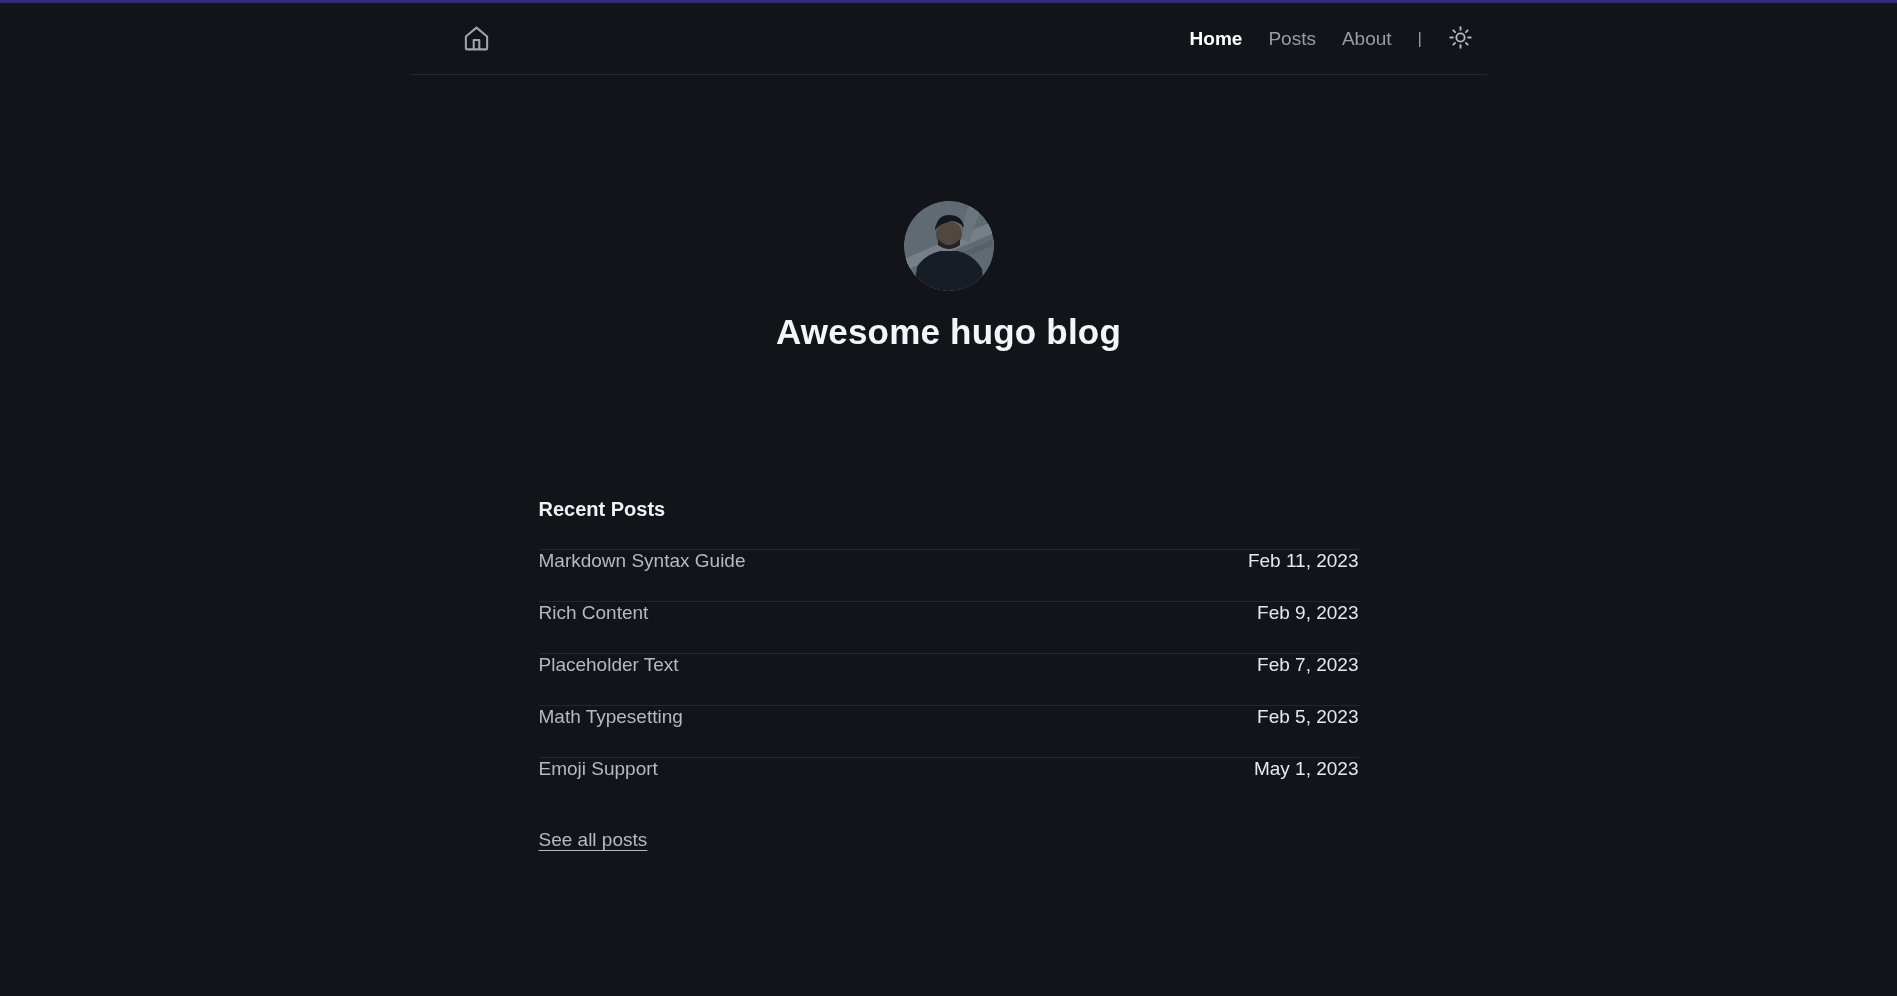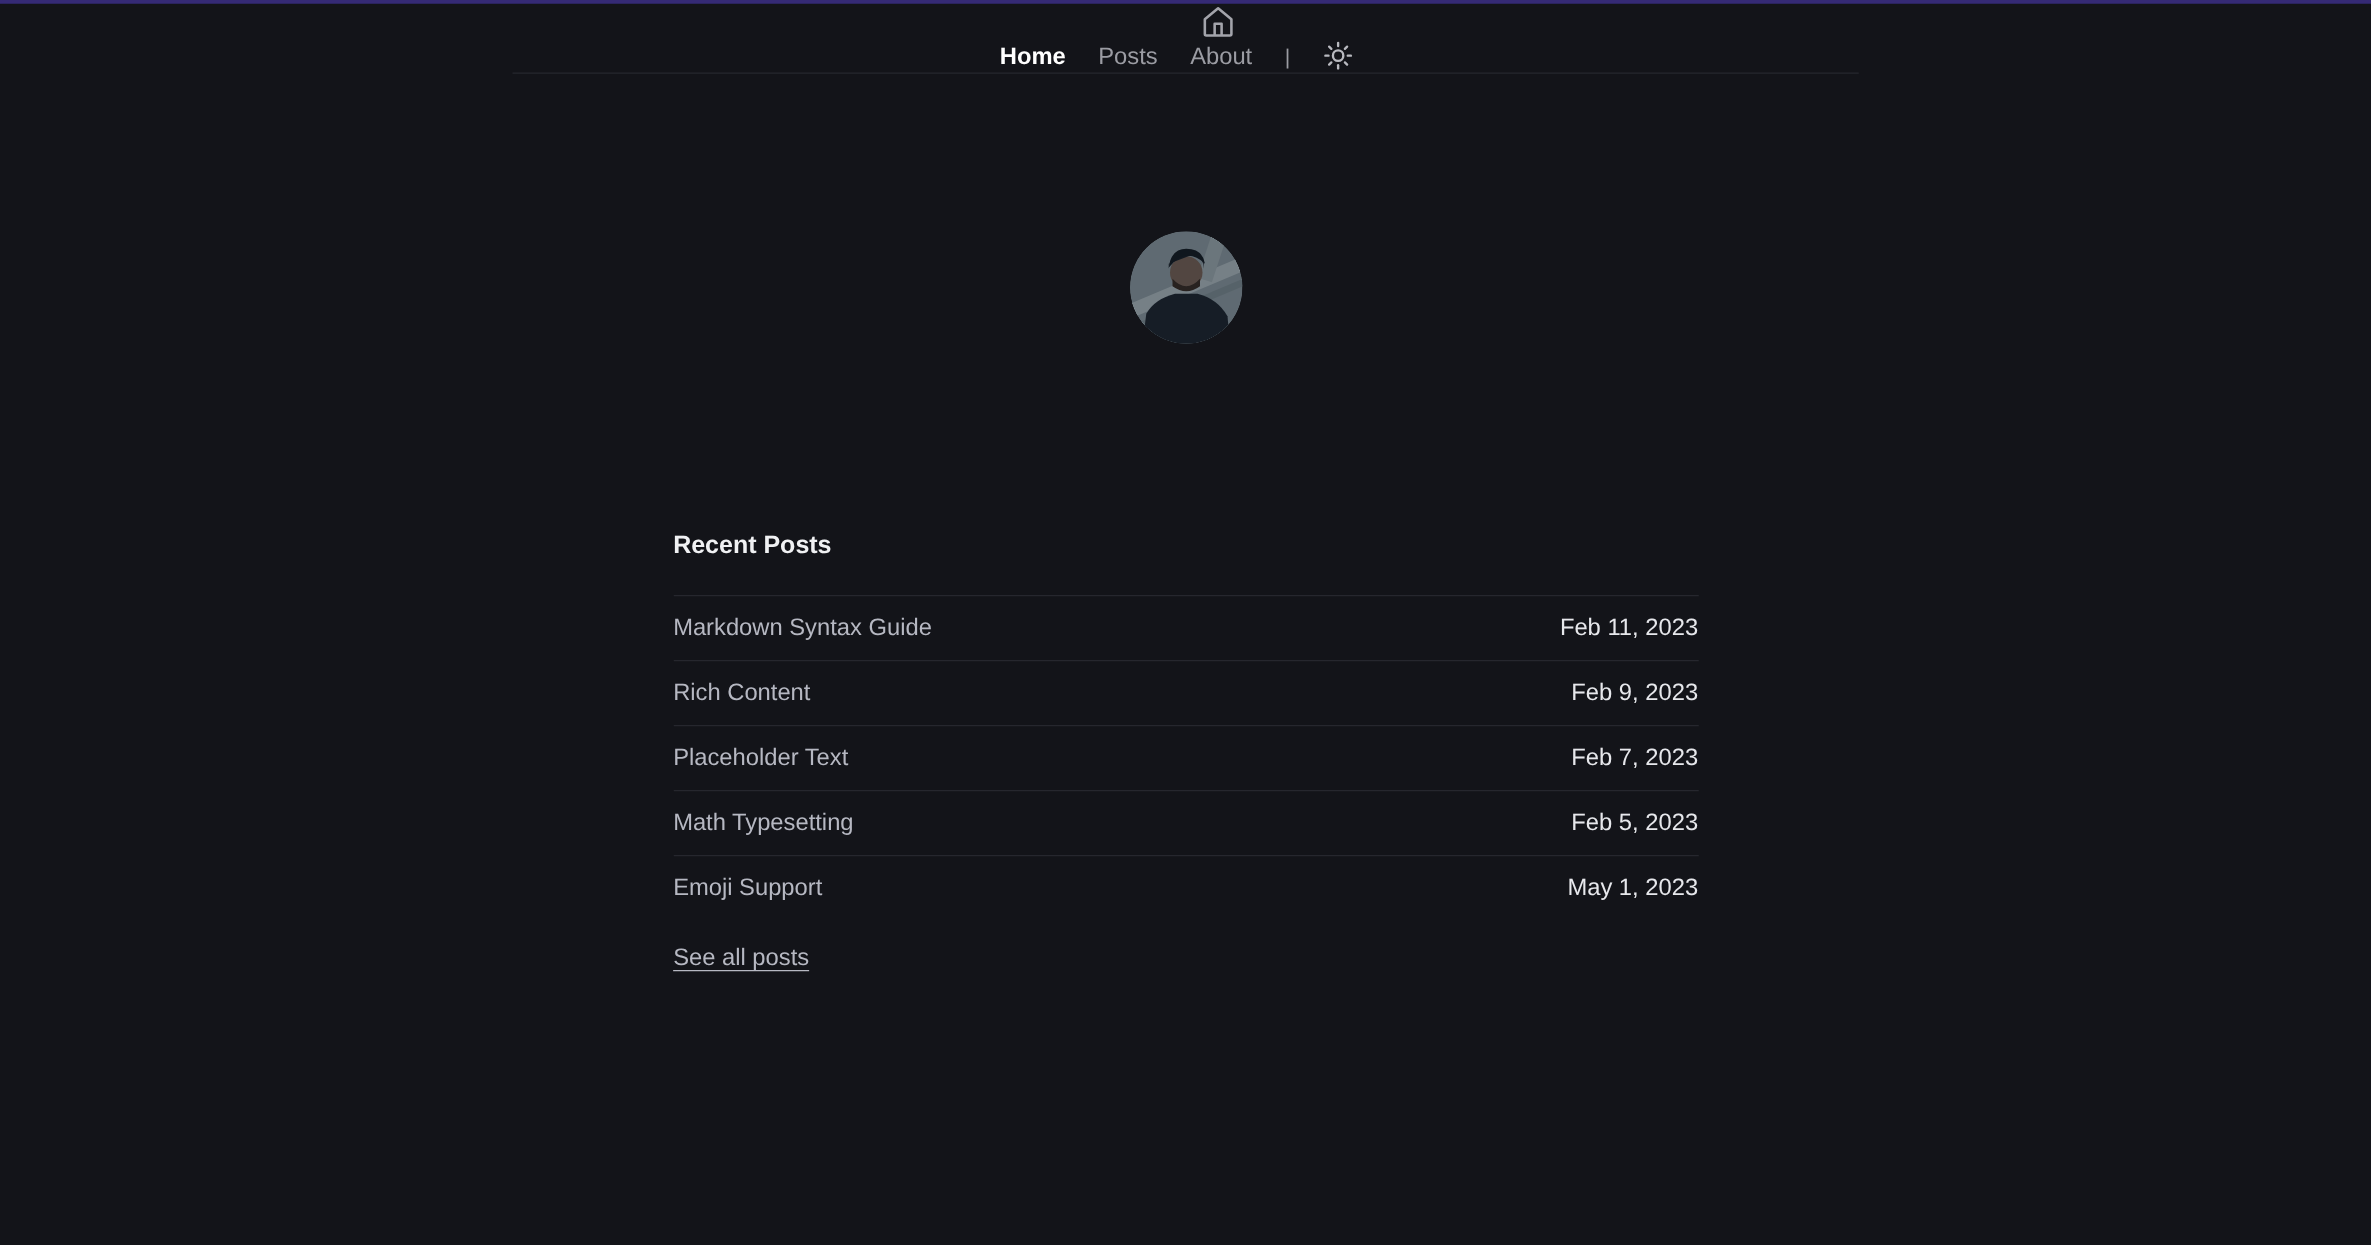--- a/index.html
+++ b/index.html
@@ -7,24 +7,23 @@
   body {
     background:#131419;
     font-family:"Liberation Sans", sans-serif;
     overflow:hidden;
     position:relative;
   }
   .accent-bar { height:3px; background:#352a75; width:100%; }
 
   
   .header-inner {
-    width:1077px; margin:0 auto; height:56px;
-    display:flex; align-items:center; justify-content:space-between;
+    width:1077px; margin:0 auto; height:72px;
+    display:flex; justify-content:space-between;
     border-bottom:1px solid #26272e;
-    flex-direction:column;
   }
   .home-link { margin-left:52px; display:flex; align-items:center; text-decoration:none; }
   .home-link svg { display:block; }
   nav.main-nav { display:flex; align-items:center; gap:26px; margin-right:14px; font-size:19px; }
   .nav-link { color:#9b9ca3; text-decoration:none; }
   .nav-link.active { color:#ffffff; font-weight:bold; }
   .nav-sep { color:#9b9ca3; font-size:17px; }
   .theme-toggle { background:none; border:none; cursor:pointer; display:flex; align-items:center; padding:0; }
 
   
@@ -44,21 +43,21 @@
   .site-subtitle {
     margin:18px auto 0; width:480px;
     font-size:19px; line-height:33px; color:#9fa1a8;
   }
 
   
   .recent { margin-top:142px; }
   .recent-heading { font-size:20px; line-height:28px; font-weight:bold; color:#f0f1f3; }
   .post-list { list-style:none; margin-top:26px; }
   .post-row {
-    display:flex; justify-content:space-between; align-items:center;
+    display:flex; justify-content:space-between; align-items:flex-start;
     height:52px; border-top:1px solid #26272e;
   }
   .post-title { color:#b6b8c2; font-size:19px; text-decoration:none; }
   .post-date { color:#e7e8ec; font-size:19px; }
   .see-all {
     display:inline-block; margin-top:20px;
     color:#b6b8c2; font-size:19px; 
     text-underline-offset:4px;
   }
 </style>
@@ -117,20 +116,21 @@
           <path d="M60 -5 L72 -5 L72 40 L60 40 Z" fill="#a7b6bb" transform="rotate(18 66 20)"></path>
           <path d="M10 90 L13 66 Q20 54 36 50 L54 50 Q70 54 78 68 L80 90 Z" fill="#1d2731"></path>
           <circle cx="45" cy="33" r="13" fill="#7e6a5c"></circle>
           <path d="M34 38 Q45 50 56 38 L56 44 Q45 52 34 44 Z" fill="#3a2f28"></path>
           <path d="M31 30 Q33 15 45 15 Q58 15 59 30 L59 26 Q60 20 52 18 L31 26 Z" fill="#18222b"></path>
           <path d="M31 29 Q45 12 60 26 Q58 14 45 14 Q33 14 31 29 Z" fill="#141d25"></path>
           <circle cx="45" cy="45" r="45" fill="#0a0c14" opacity="0.38"></circle>
         </g>
       </svg>
     </span>
+    <h1 class="site-title">Awesome hugo blog</h1>
   </section>
 
   <section class="recent">
     <h2 class="recent-heading">Recent Posts</h2>
     <ul class="post-list">
       <li class="post-row">
         <a class="post-title" href="#">Markdown Syntax Guide</a>
         <span class="post-date">Feb 11, 2023</span>
       </li>
       <li class="post-row">

